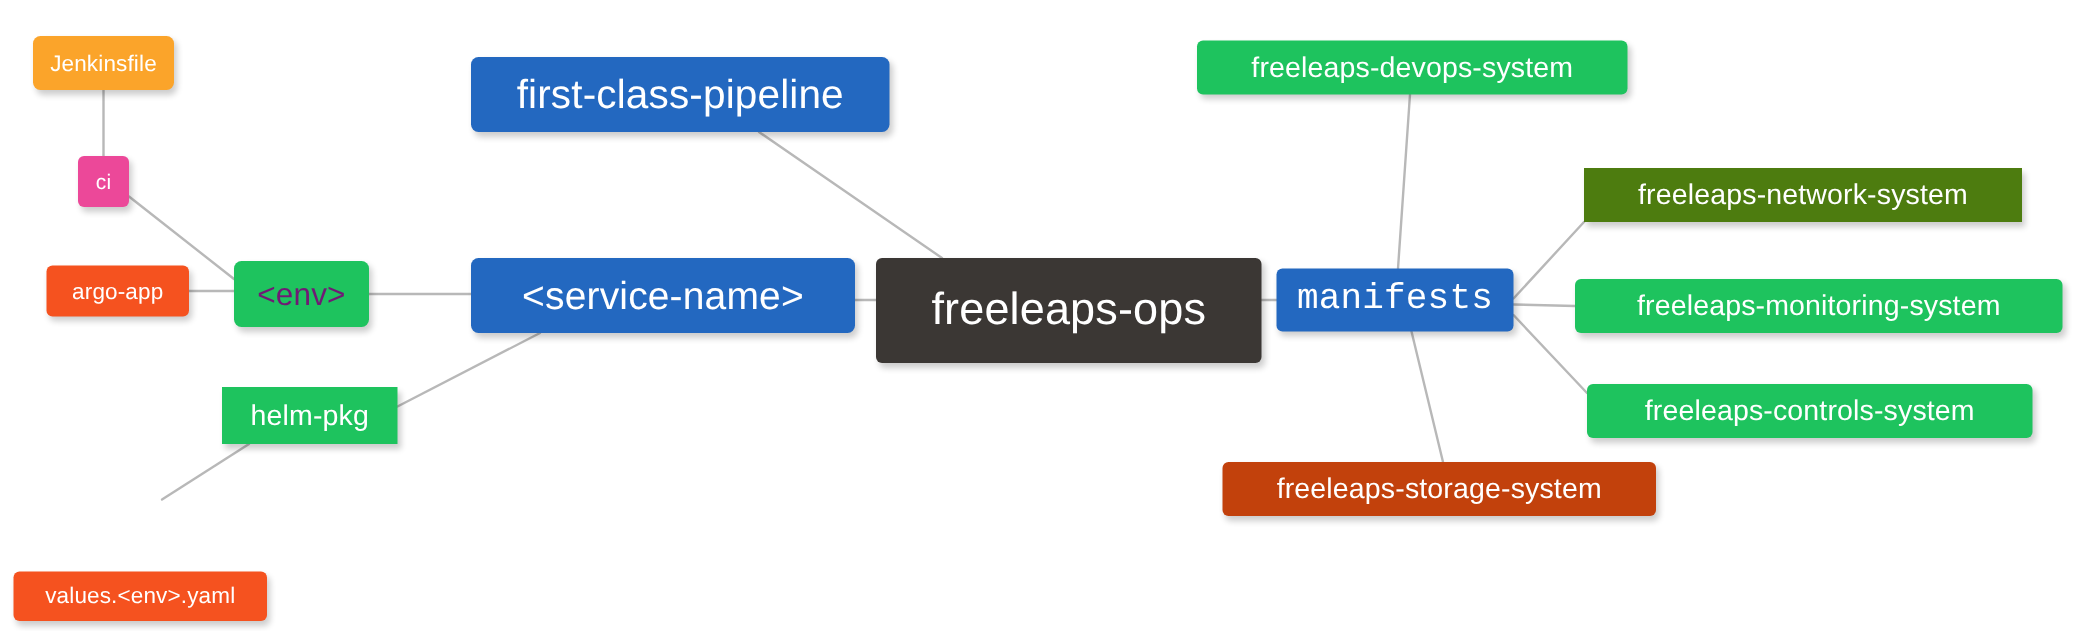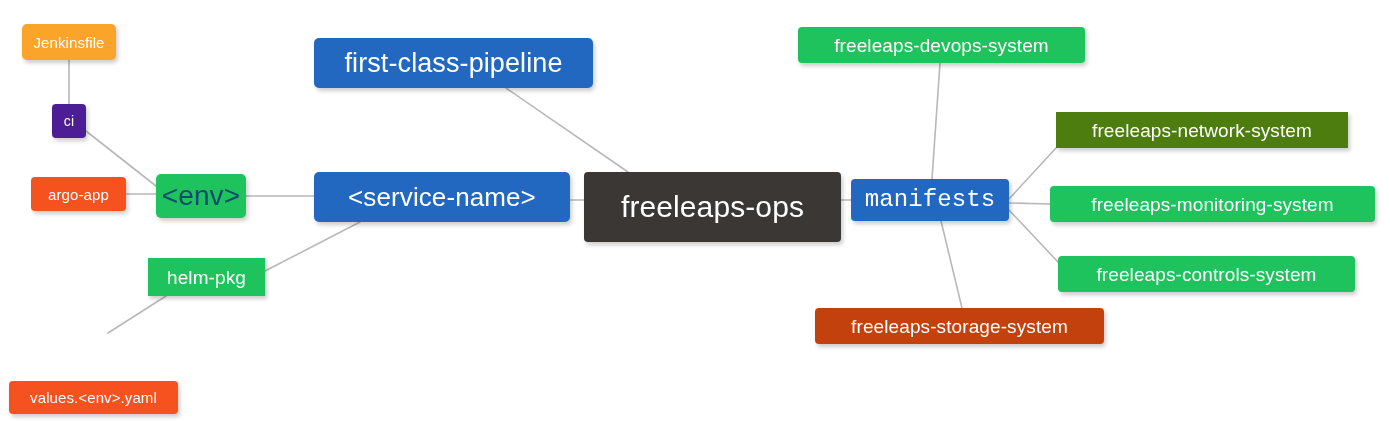--- a/index.html
+++ b/index.html
@@ -71,27 +71,27 @@
       <path class="edge" d="M 932 179 L 940 63" stroke="#b8b8b8"></path>
       <path class="edge" d="M 1009 199 L 1056 148" stroke="#b8b8b8"></path>
       <path class="edge" d="M 1009 203 L 1050 204" stroke="#b8b8b8"></path>
       <path class="edge" d="M 1009 210 L 1058 262" stroke="#b8b8b8"></path>
       <path class="edge" d="M 941 221 L 962 308" stroke="#b8b8b8"></path>
     </svg>
   <div id="node-layer">
       <div class="node" style="left: 22px; top: 24px; width: 94px; height: 36px; background: rgb(251, 164, 42); border-radius: 5px; font-size: 15px; color: rgb(255, 255, 255);">
         <span class="node-label">Jenkinsfile</span>
       </div>
-      <div class="node" style="left: 52px; top: 104px; width: 34px; height: 34px; background: #4c1d95; border-radius: 4px; font-size: 14px; color: rgb(255, 255, 255);">
+      <div class="node" style="left: 52px; top: 104px; width: 34px; height: 34px; background: #ec4899; border-radius: 4px; font-size: 14px; color: rgb(255, 255, 255);">
         <span class="node-label">ci</span>
       </div>
       <div class="node" style="left: 31px; top: 177px; width: 95px; height: 34px; background: rgb(245, 82, 31); border-radius: 4px; font-size: 15px; color: rgb(255, 255, 255);">
         <span class="node-label">argo-app</span>
       </div>
-      <div class="node" style="left: 156px; top: 174px; width: 90px; height: 44px; background: rgb(30, 195, 94); border-radius: 5px; font-size: 28px; color: #0c4a6e;">
+      <div class="node" style="left: 156px; top: 174px; width: 90px; height: 44px; background: rgb(30, 195, 94); border-radius: 5px; font-size: 21px; color: #701a75;">
         <span class="node-label">&lt;env&gt;</span>
       </div>
       <div class="node" style="left: 148px; top: 258px; width: 117px; height: 38px; background: rgb(30, 195, 94); border-radius: 0; font-size: 19px; color: rgb(255, 255, 255);">
         <span class="node-label">helm-pkg</span>
       </div>
       <div class="node" style="left: 9px; top: 333px; width: 169px; height: 33px; background: rgb(245, 82, 31); border-radius: 4px; font-size: 15px; color: rgb(255, 255, 255); margin-top: 48px;">
         <span class="node-label">values.&lt;env&gt;.yaml</span>
       </div>
       <div class="node" style="left: 314px; top: 38px; width: 279px; height: 50px; background: rgb(35, 104, 192); border-radius: 5px; font-size: 27px; color: rgb(255, 255, 255);">
         <span class="node-label">first-class-pipeline</span>

